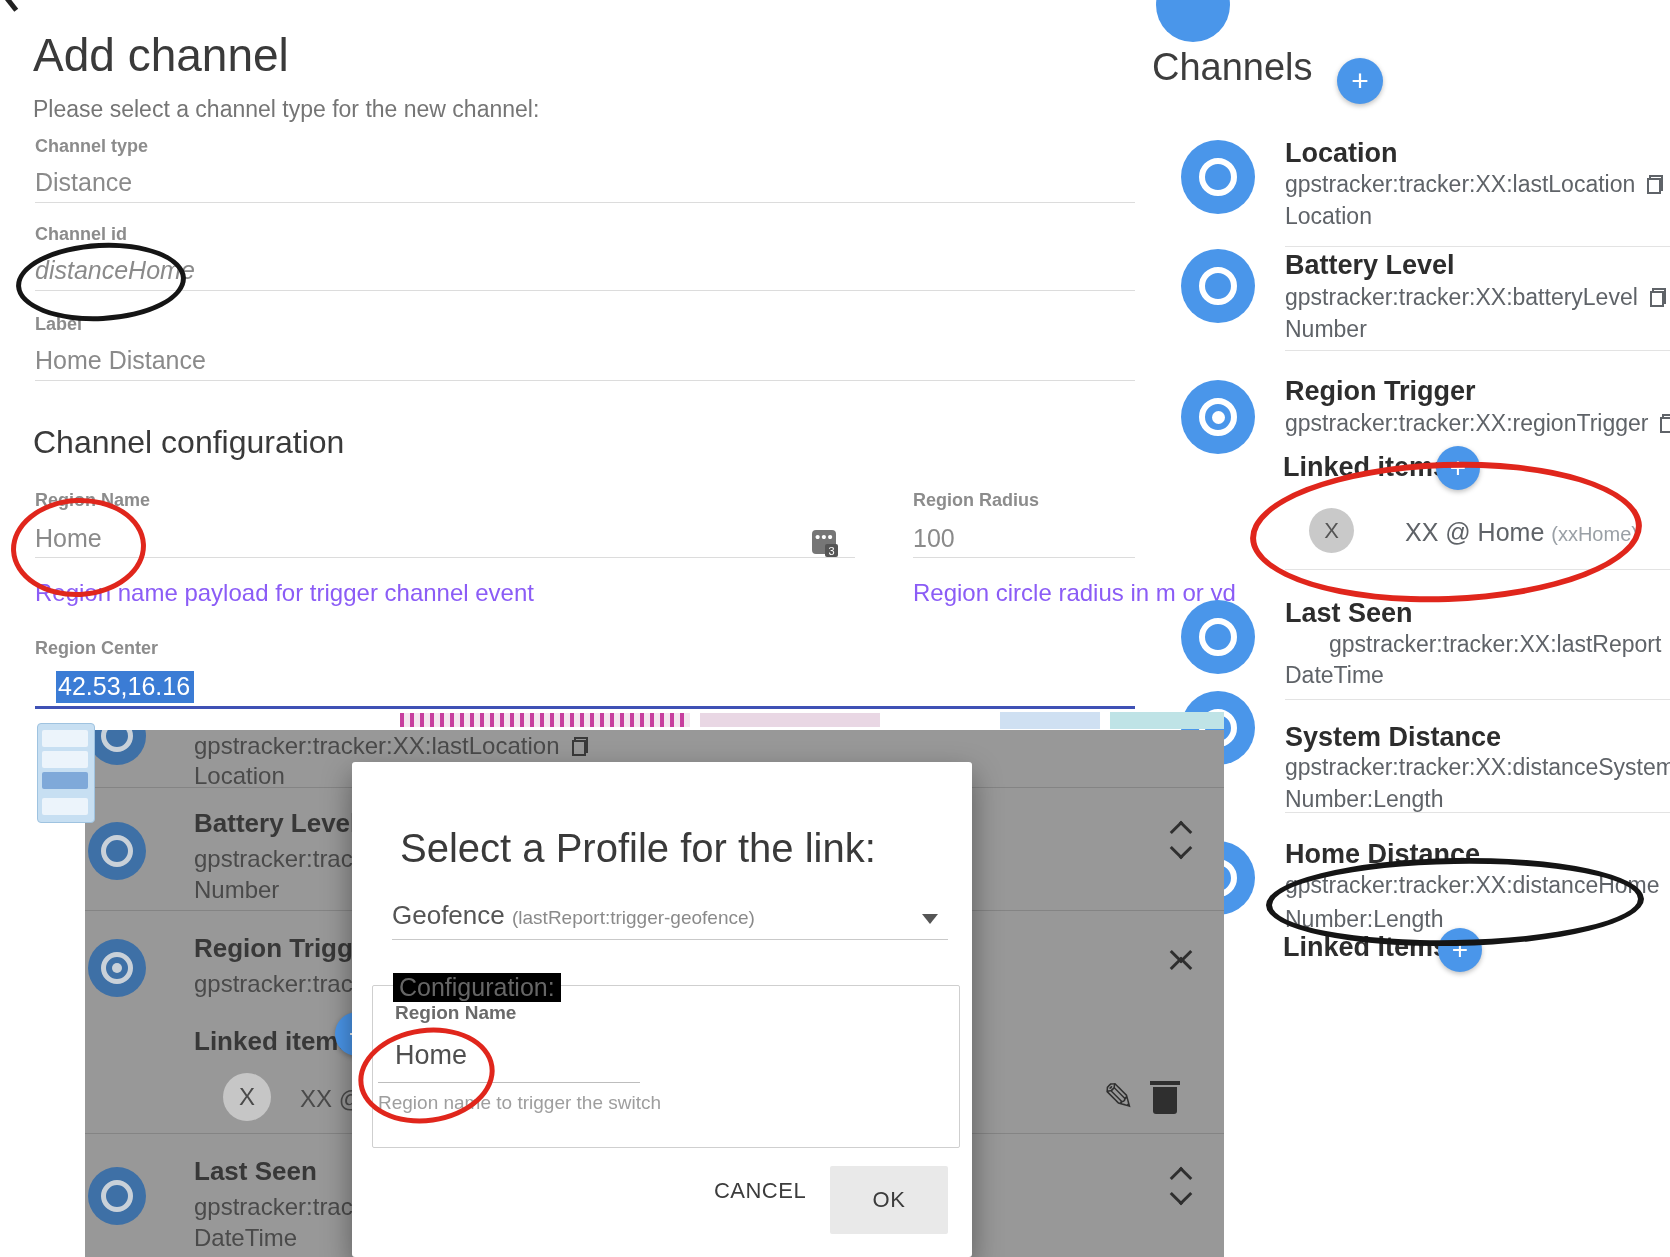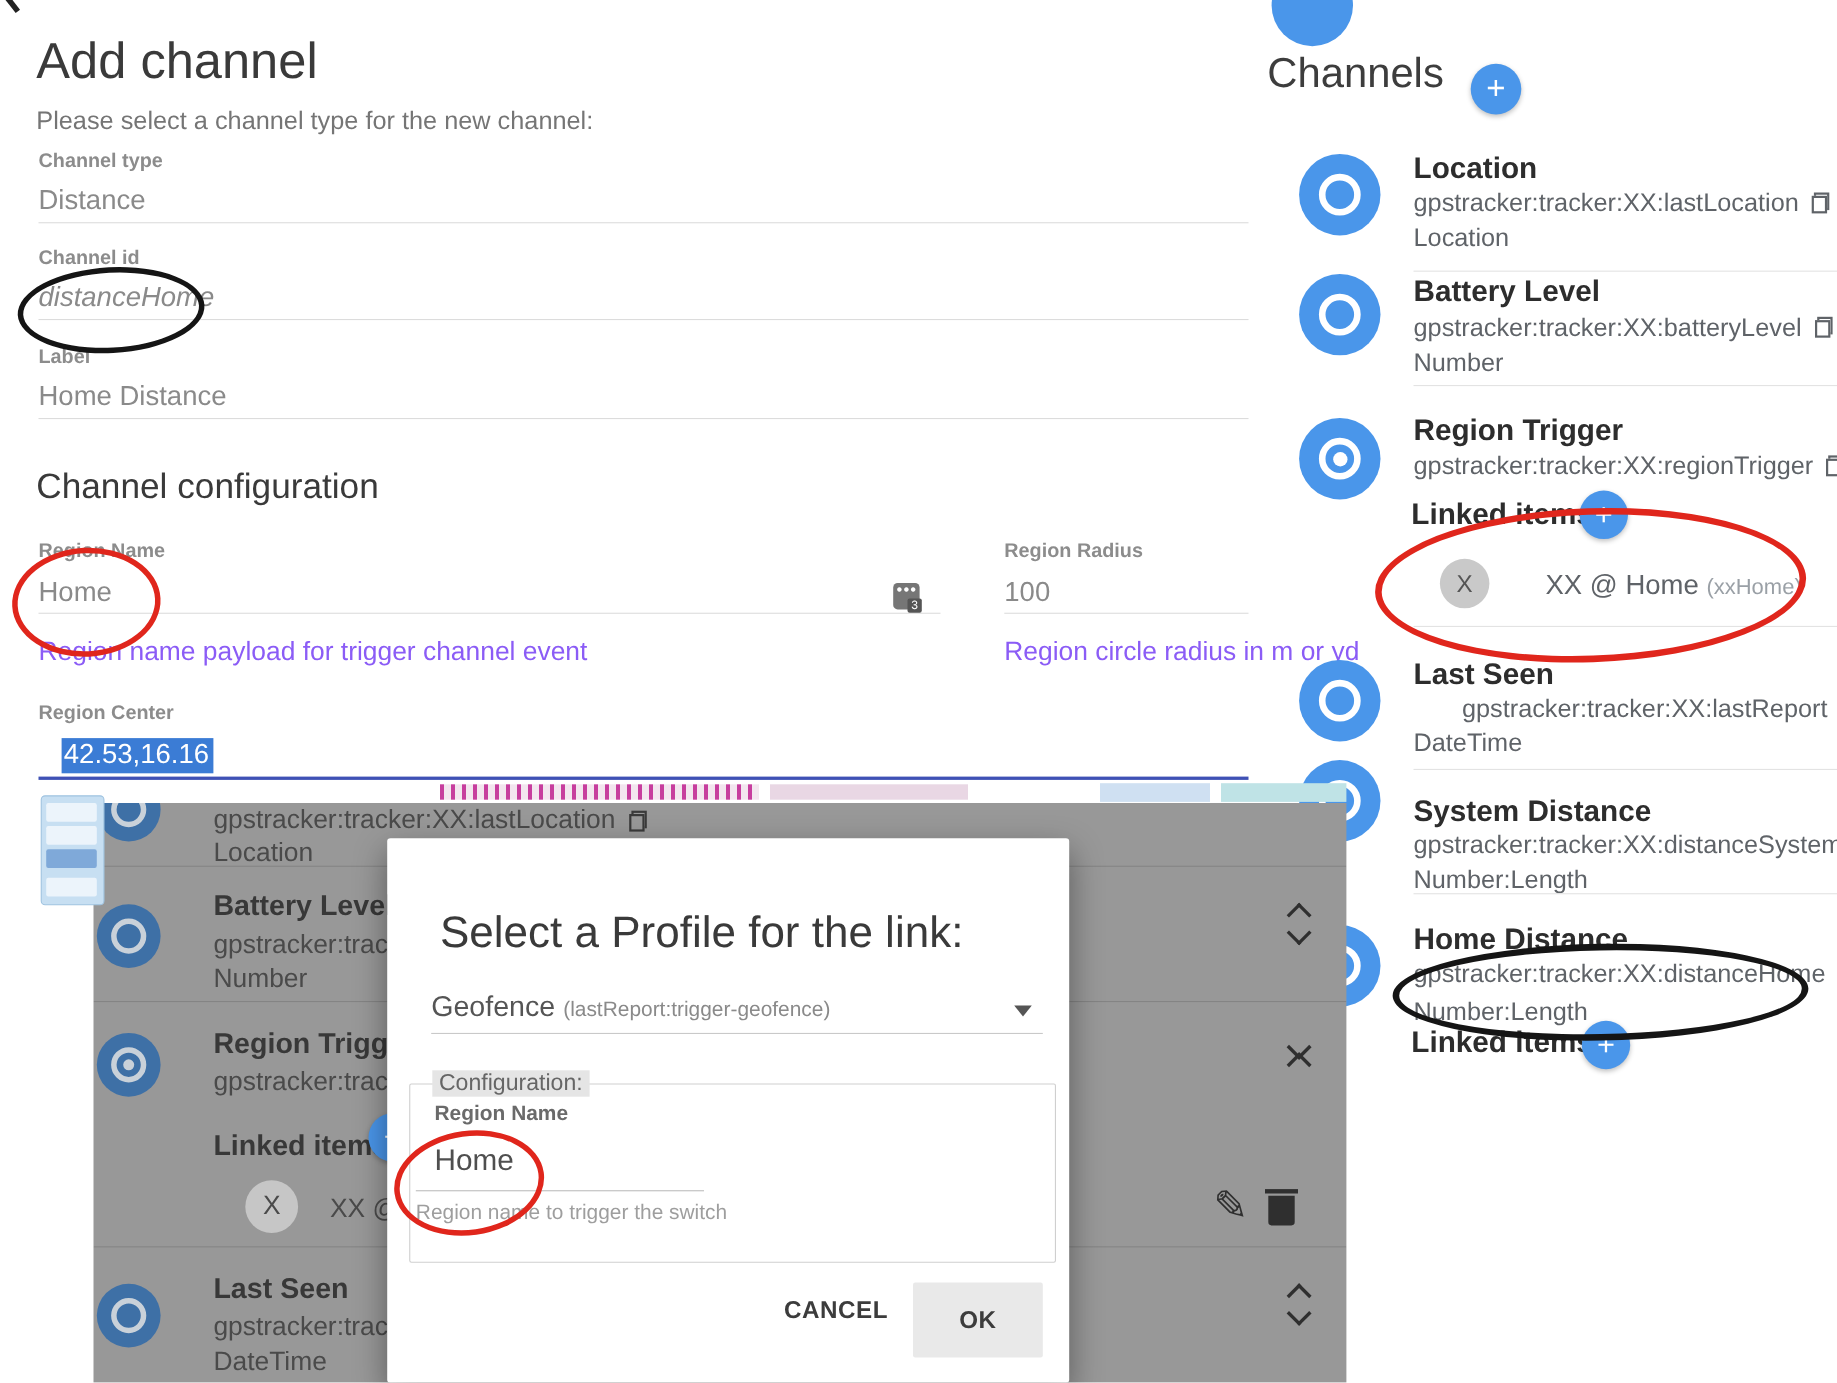--- a/index.html
+++ b/index.html
@@ -52,25 +52,25 @@
   .trash::before { content:""; position:absolute; left:3px; top:9px; width:24px; height:27px; background:#2f2f2f; border-radius:0 0 3px 3px; }
   .trash::after { content:""; position:absolute; left:0; top:3px; width:30px; height:4px; background:#2f2f2f; }
   
   #modal { left:352px; top:762px; width:620px; height:495px; background:#fff; border-radius:3px;
            box-shadow:0 12px 30px rgba(0,0,0,.4); z-index:10; }
   .m-title { font-size:40px; font-weight:300; color:#3a3a3a;margin-top:12px; }
   .m-select { font-size:26px; color:#555; white-space:nowrap; }
   .m-select small { font-size:19px; color:#8a8a8a; font-weight:400; }
   .caret { width:0; height:0; border-left:8px solid transparent; border-right:8px solid transparent; border-top:10px solid #555; }
   .fieldset { border:1px solid #cfcfcf; border-radius:2px; }
-  .legend { background:#e5e5e5; padding:0 6px; font-size:21px; color:#666; }
+  .legend { background:#000000; padding:0 6px; font-size:25px; color:#666; }
   .m-lbl { font-size:19px; font-weight:600; color:#6a6a6a; }
   .m-val { font-size:27px; color:#4f4f4f; }
   .m-hint { font-size:19px; color:#9e9e9e; }
-  .btn { display:flex; align-items:center; justify-content:center; font-size:22px; font-weight:700;
+  .btn { display:flex; align-items:center; justify-content:center; font-size:22px; font-weight:400;
          color:#3c3c3c; letter-spacing:.5px; border-radius:2px; cursor:pointer; }
   .btn.raised { background:#e9e9e9; }
   
   .ellipse { border-radius:50%; background:transparent; z-index:20; pointer-events:none; }
   .red { border:5px solid #e0261c; }
   .black { border:5px solid #151515; }
   
   .autofill { width:24px; height:24px; background:#767676; border-radius:4px; color:#fff; z-index:3; }
   .autofill .dots { position:absolute; left:3px; top:-2px; font-size:15px; letter-spacing:1px; }
   .autofill .badge { position:absolute; right:-2px; bottom:-3px; width:13px; height:13px; background:#555;

